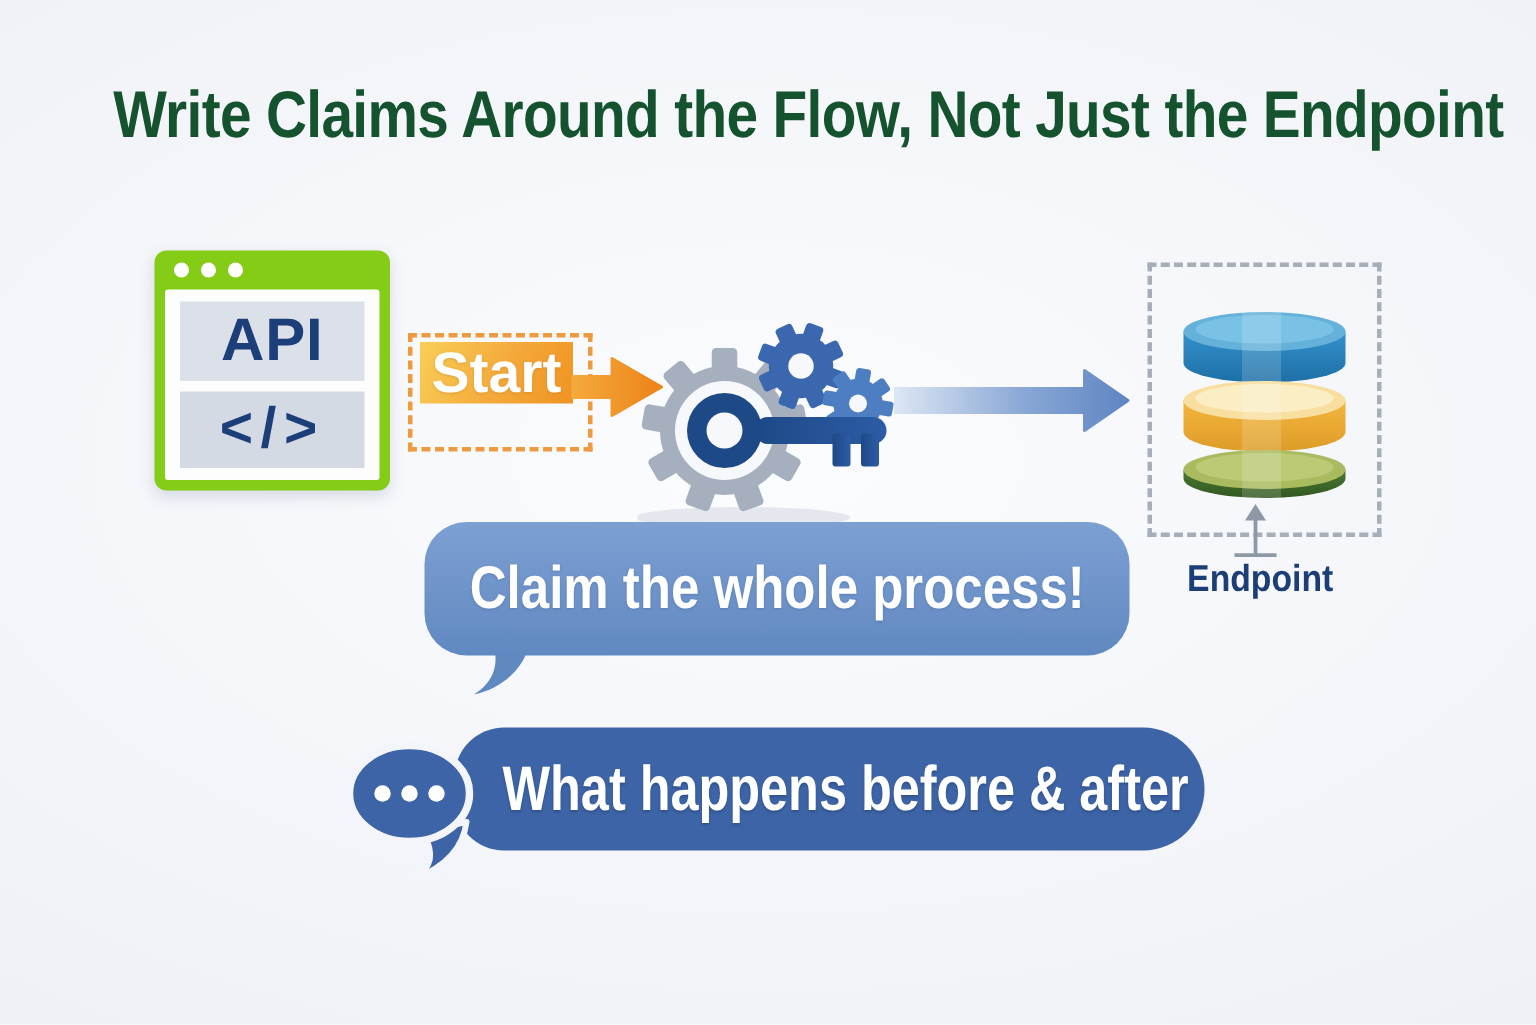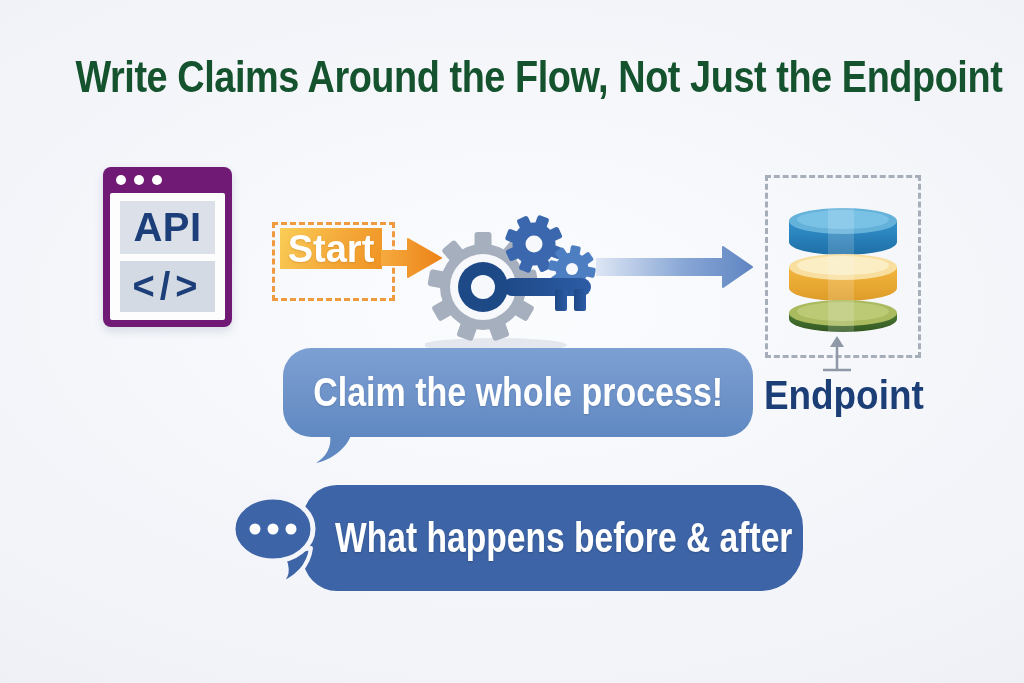--- a/index.html
+++ b/index.html
@@ -9,21 +9,21 @@
     background:radial-gradient(120% 100% at 50% 45%, #fbfcfe 0%, #f1f3f8 55%, #e7eaf1 100%);
   }
   .abs{position:absolute;}
   .condensed{display:inline-block;transform:scaleX(.86);transform-origin:center;white-space:nowrap;}
 
   
   .title{left:0;right:0;top:52px;text-align:center;
     font-size:44px;font-weight:bold;letter-spacing:-.5px;color:#14532d;}
 
   
-  .api-window{left:103px;top:167px;width:129px;height:160px;background:#701a75;
+  .api-window{left:103px;top:167px;width:157px;height:160px;background:#84cc16;
     border-radius:8px;box-shadow:0 4px 10px rgba(70,90,130,.18);}
   .api-titlebar{position:absolute;left:0;top:0;right:0;height:26px;display:flex;align-items:center;padding-left:13px;gap:8px;}
   .dot{width:10px;height:10px;border-radius:50%;background:#fff;}
   .api-body{position:absolute;left:7px;right:7px;top:26px;bottom:7px;background:#fdfdfe;border-radius:2px;}
   .api-panel{position:absolute;left:10px;right:10px;top:8px;bottom:8px;display:flex;flex-direction:column;}
   .api-top{flex:53;background:#dce1e9;display:flex;align-items:center;justify-content:center;
     font-size:40px;font-weight:bold;color:#1d3f79;letter-spacing:.5px;}
   .api-divider{flex:8;background:#fdfdfe;}
   .api-code{flex:51;background:#d4dae3;display:flex;align-items:center;justify-content:center;
     font-size:38px;font-weight:bold;color:#1d3f79;letter-spacing:5px;}
@@ -31,30 +31,30 @@
   
   .start-dashed{left:272px;top:222px;width:117px;height:73px;border:3px dashed #f09a40;}
   .start-label{left:280px;top:228px;width:102px;height:41px;
     background:linear-gradient(115deg,#f9ce57 0%,#f4a93a 55%,#ef9322 100%);
     display:flex;align-items:flex-start;justify-content:center;
     font-size:38px;font-weight:bold;color:#fff;text-shadow:0 1px 2px rgba(180,110,20,.35);}
 
   
   .endpoint-box{left:765px;top:175px;width:150px;height:177px;border:3px dashed #a6aeb9;}
   .endpoint-label{left:755px;top:372px;width:170px;text-align:center;
-    font-size:41px;font-weight:bold;color:#1c3e76;}
+    font-size:25px;font-weight:bold;color:#1c3e76;}
 
   
   .bubble1{left:283px;top:348px;width:470px;height:89px;border-radius:28px;
     background:linear-gradient(180deg,#7da0d3 0%,#6e93c9 55%,#6089c2 100%);
     display:flex;align-items:center;justify-content:center;
     font-size:40px;font-weight:bold;color:#fff;text-shadow:0 1px 2px rgba(40,70,120,.25);}
 
   
-  .bubble2{left:303px;top:485px;width:500px;height:106px;border-radius:34px 42px 42px 34px;
+  .bubble2{left:303px;top:485px;width:500px;height:82px;border-radius:34px 42px 42px 34px;
     background:#3d64a6;display:flex;align-items:center;padding-left:32px;box-sizing:border-box;
     font-size:42px;font-weight:bold;color:#fff;text-shadow:0 1px 2px rgba(20,40,80,.3);}
   .bubble2 .condensed{transform:scaleX(.8);transform-origin:left center;}
 </style>
 </head>
 <body>
 
 <div class="abs title">
   <span class="condensed">Write Claims Around the Flow, Not Just the Endpoint</span>
 </div>

